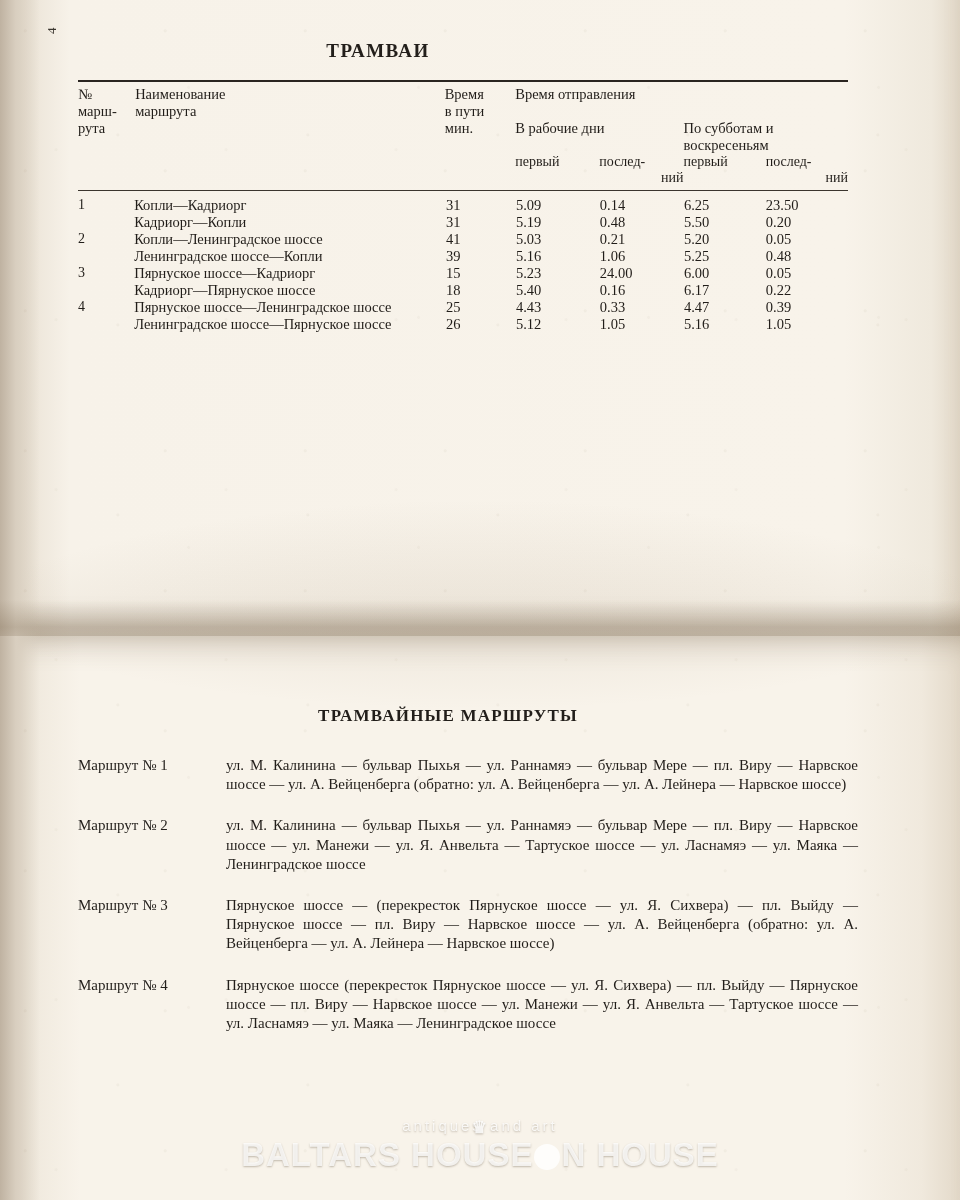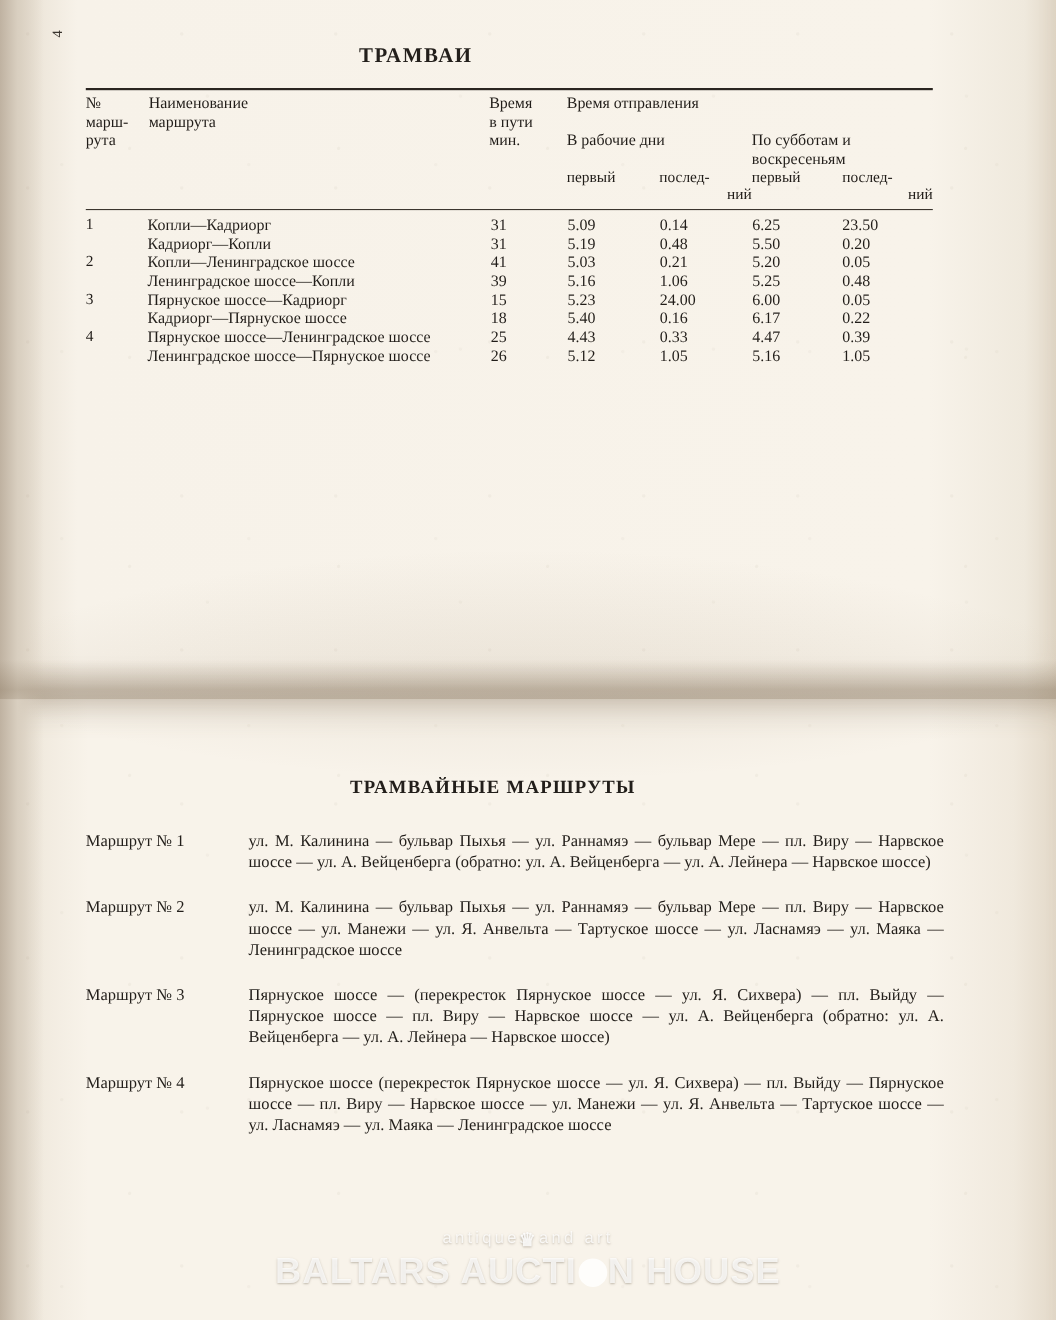--- a/index.html
+++ b/index.html
@@ -410,17 +410,17 @@
       </div>
     </div>
   </div>
 
   <div id="grain"></div>
 
   <div id="watermark">
     <span class="wm-small">antiques and art</span>
     <span class="wm-big">
       <span class="wm-crown">♛</span>
-      <span>BALTARS AUCTI</span><span class="wm-dot"></span><span>N HOUSE</span>
+      <span>BALTARS HOUSE</span><span class="wm-dot"></span><span>N HOUSE</span>
     </span>
   </div>
 
 </div>
 
 </body></html>

